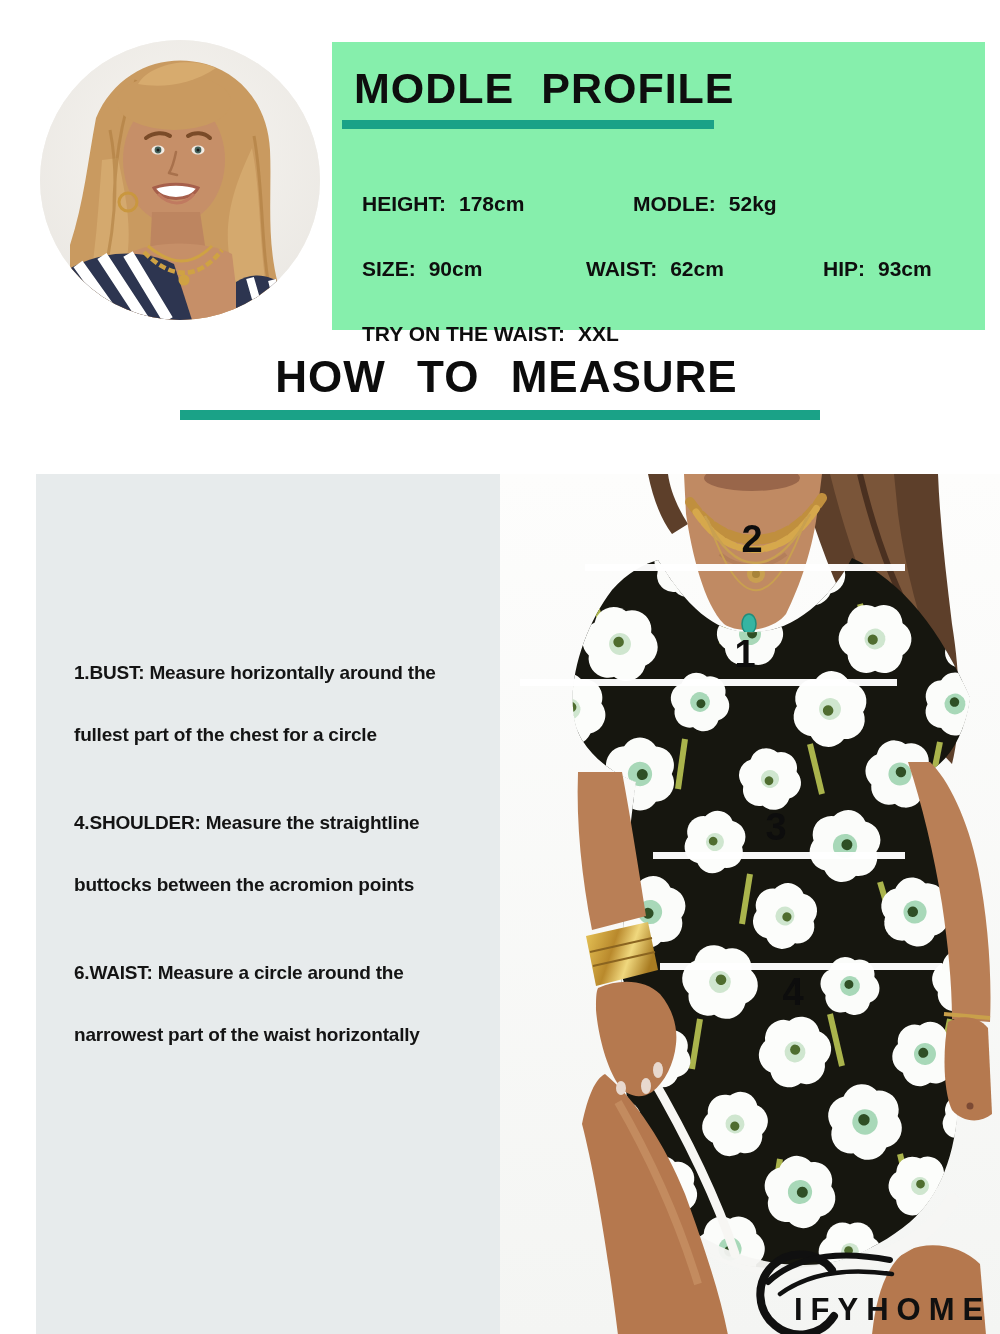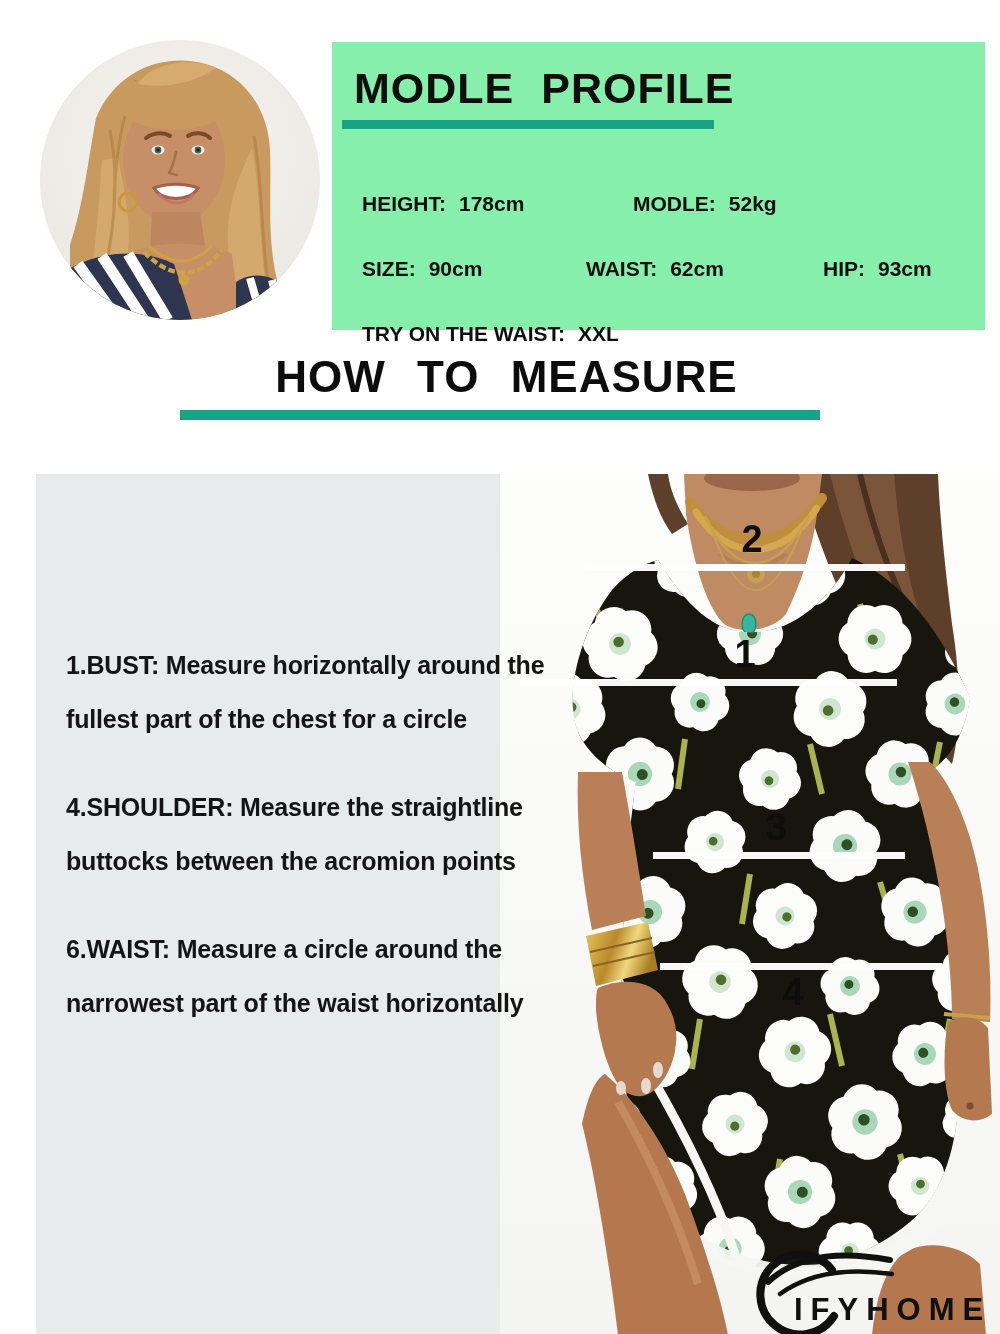--- a/index.html
+++ b/index.html
@@ -40,21 +40,21 @@
     position:absolute;left:36px;top:474px;width:964px;height:860px;background:#e7ebec;
   }
   .photo{
     position:absolute;left:500px;top:474px;width:500px;height:860px;z-index:1;
   }
   .measure-list{
     position:absolute;left:62px;top:636px;width:480px;z-index:3;
   }
   .m-item{margin:0 0 38px 0;}
   .m-item p{
-    margin:4px;font-size:25px;font-weight:bold;line-height:50px;
+    margin:12px;font-size:19px;font-weight:bold;line-height:50px;
     white-space:nowrap;letter-spacing:-0.2px;color:#141414;
   }
   .logo{
     position:absolute;left:738px;top:1244px;width:262px;height:90px;z-index:5;
   }
 </style>
 </head>
 <body>
 
 <div class="avatar">

